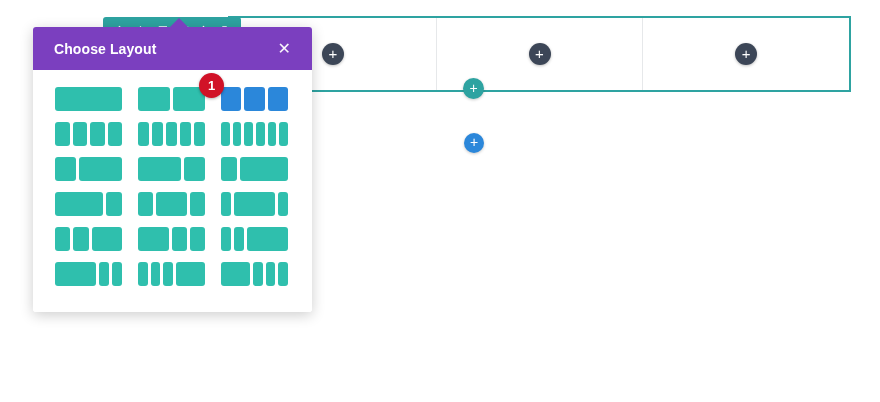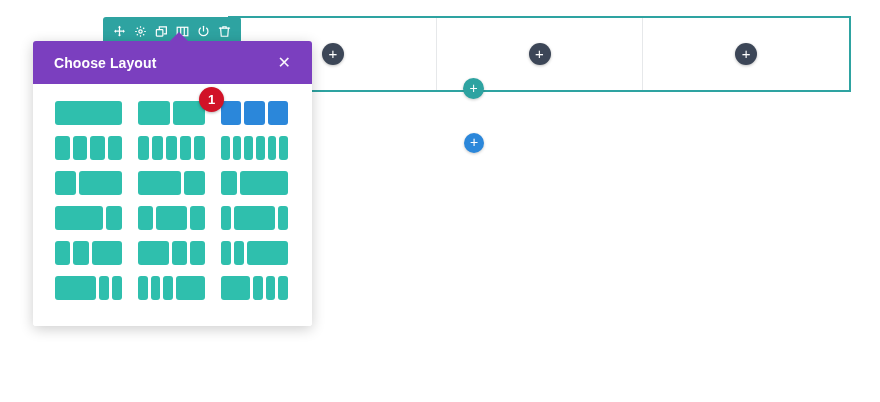--- a/index.html
+++ b/index.html
@@ -132,21 +132,21 @@
     align-items: center;
     justify-content: center;
     cursor: pointer;
   }
   .toolbar-icon svg { display: block; }
 
   
   #choose-layout-modal {
     position: absolute;
     left: 33px;
-    top: 41px;
+    top: 27px;
     width: 279px;
     background: #ffffff;
     border-radius: 3px;
     box-shadow: 0 3px 14px rgba(0,0,0,0.20);
     z-index: 20;
     overflow: visible;
   }
   
   #modal-pointer {
     position: absolute;

